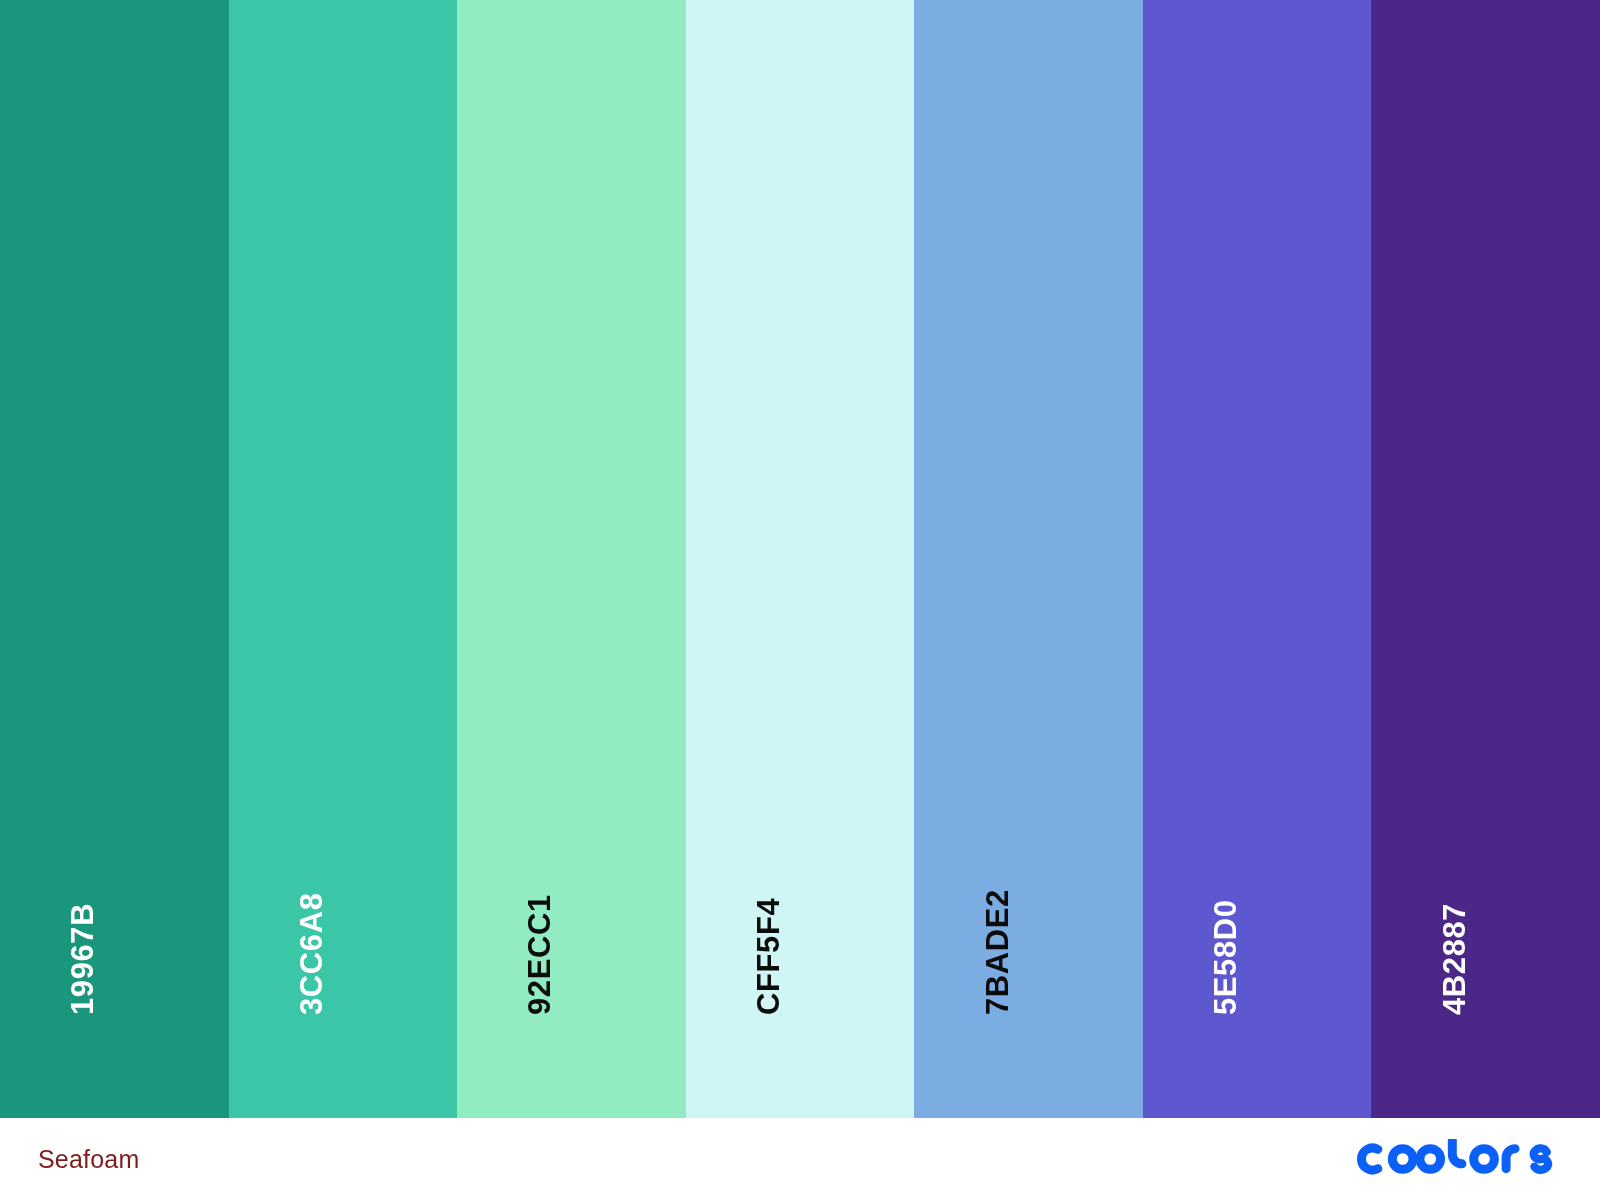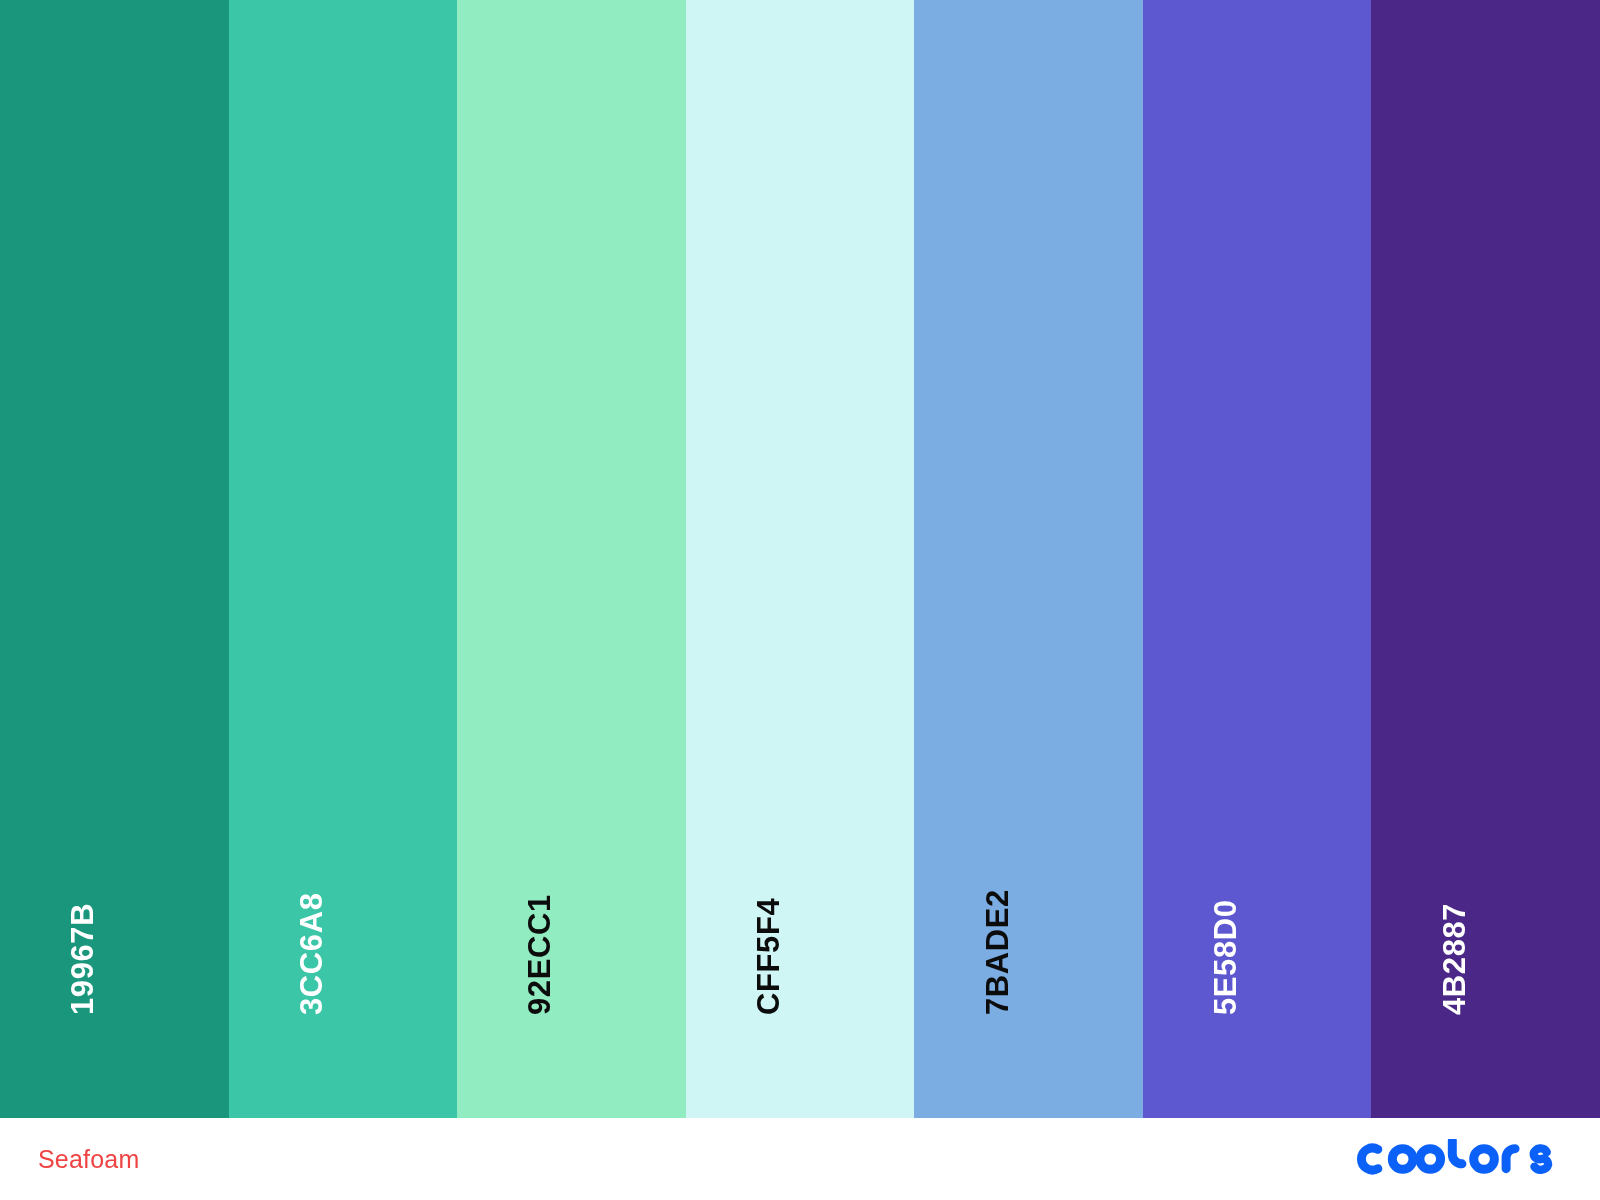--- a/index.html
+++ b/index.html
@@ -56,21 +56,21 @@
     background:#ffffff;
     display:flex;
     align-items:center;
     justify-content:space-between;
     padding:0 40px 0 38px;
   }
   #palette-name {
     font-family:"Liberation Sans", sans-serif;
     font-size:25px;
     font-weight:normal;
-    color:#ef4444;
+    color:#7f1d1d;
     letter-spacing:0.2px;
     white-space:nowrap;
   }
   #brand-logo {
     display:block;
     height:40px;
   }
   #brand-logo svg { display:block; height:40px; width:auto; }
 </style>
 </head>

